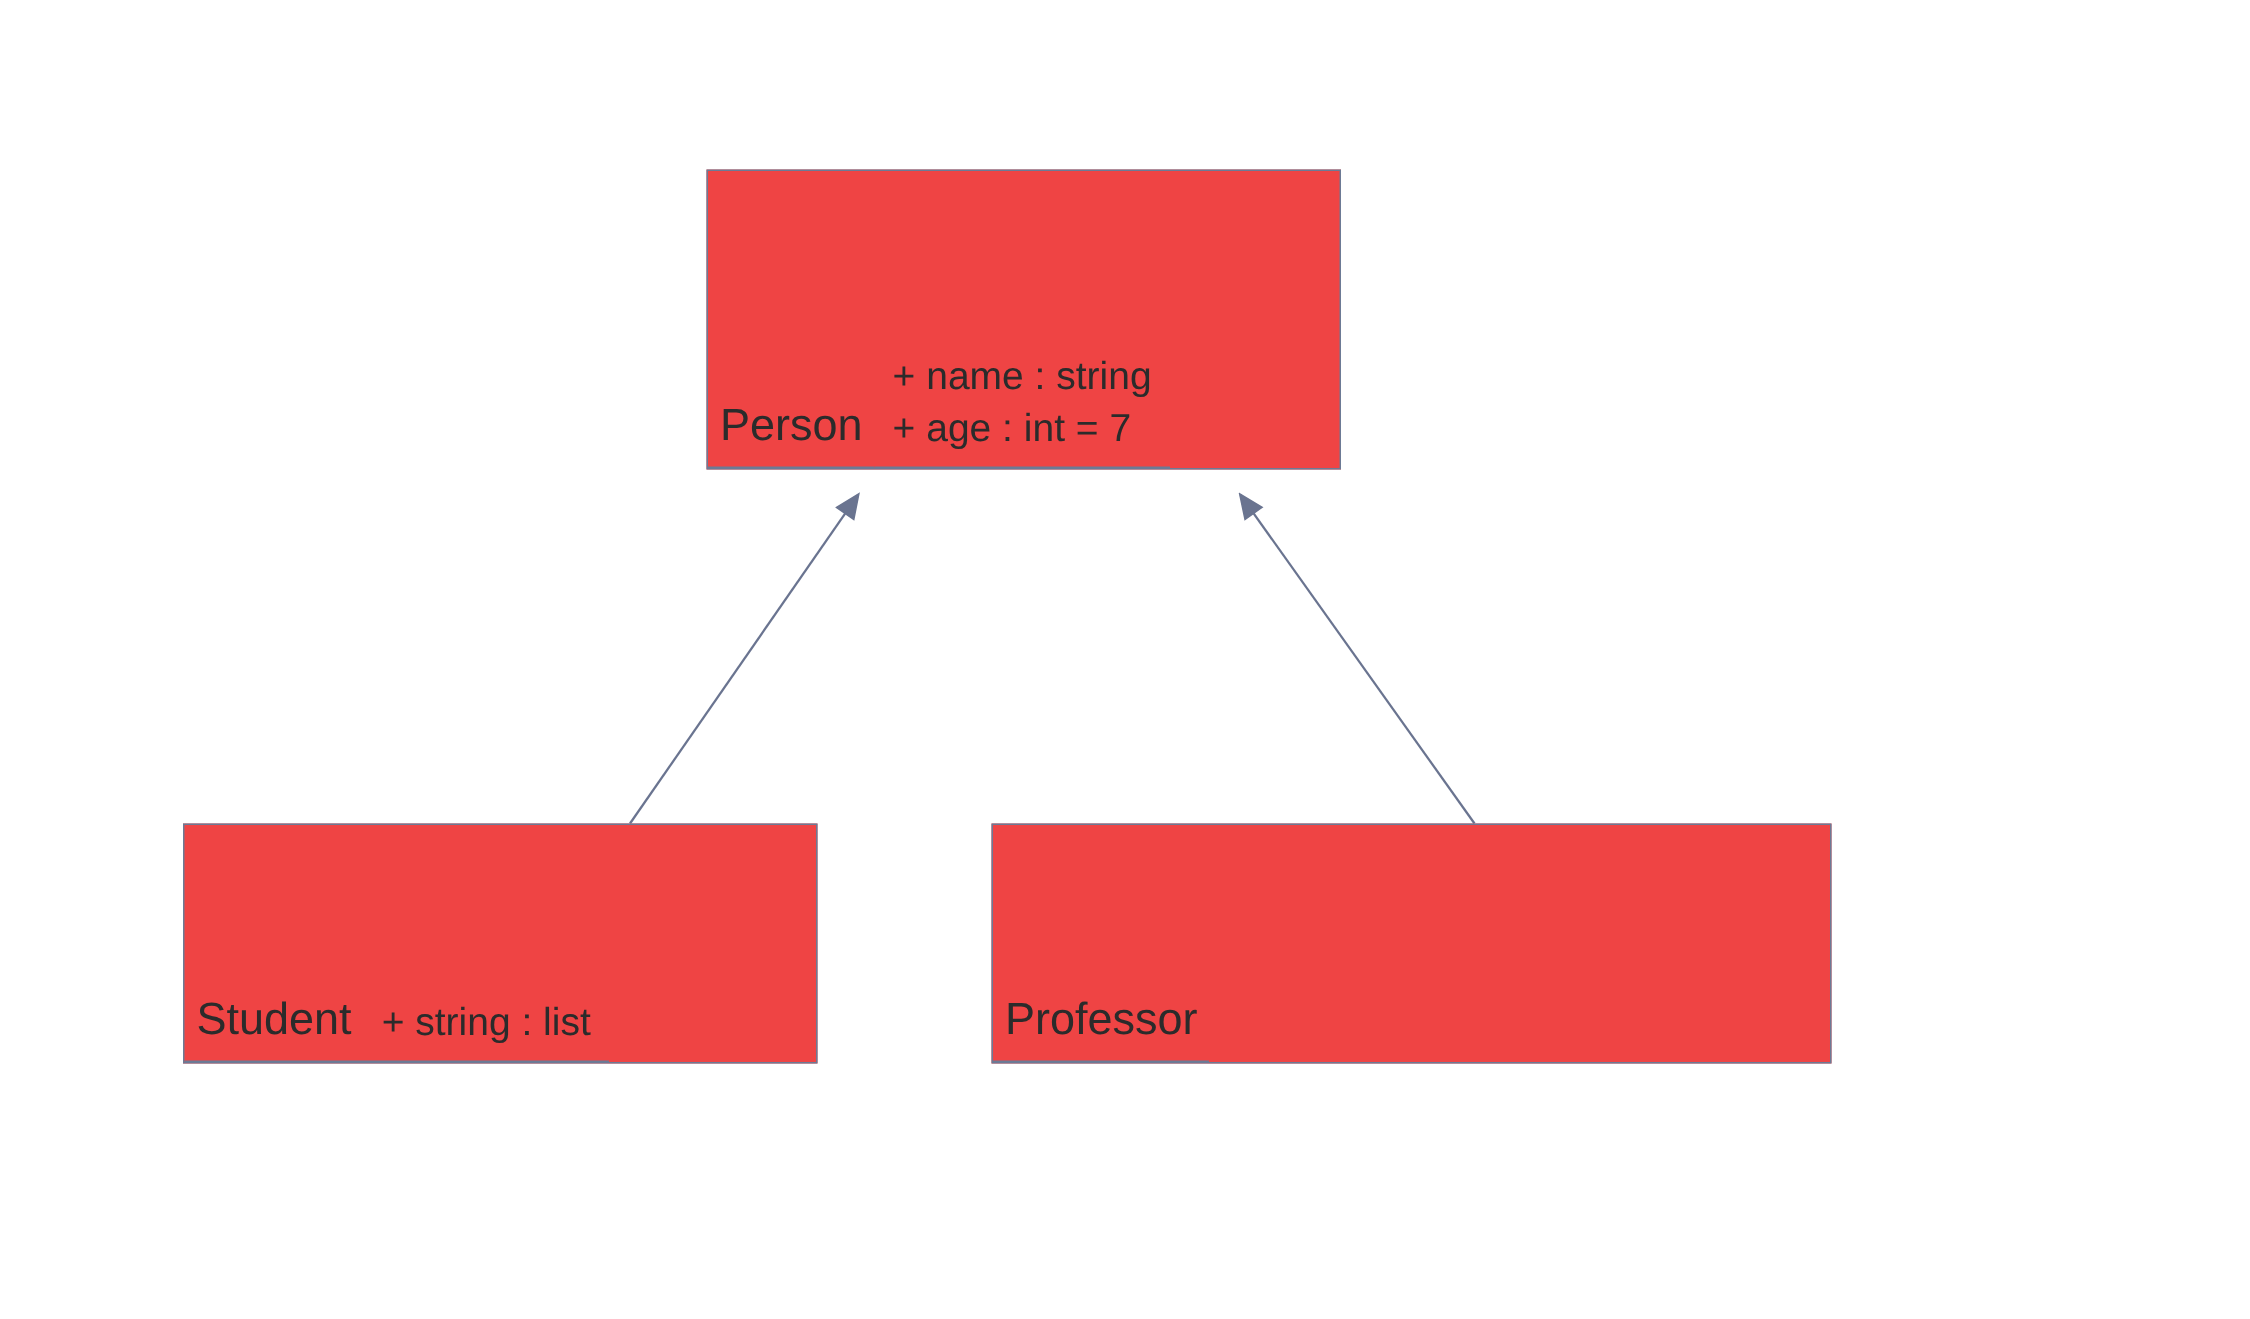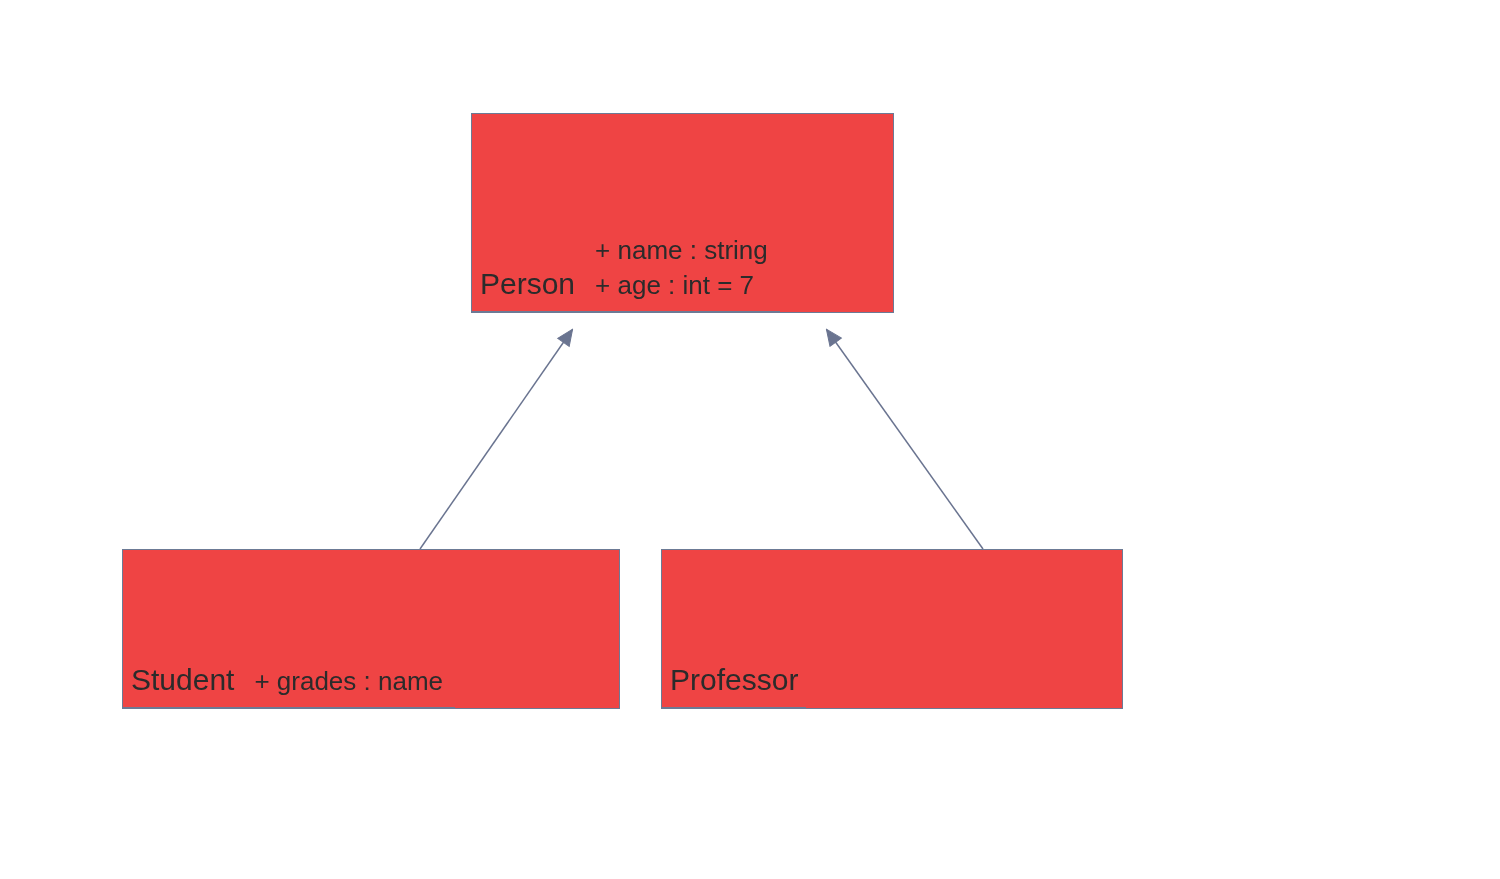--- a/index.html
+++ b/index.html
@@ -70,26 +70,26 @@
 
   <div class="class-box" style="left:471px; top:113px; width:423px; height:200px;">
     <div class="class-name">Person</div>
     <div class="class-attrs">
       <div>+ name : string</div>
       <div>+ age : int = 7</div>
     </div>
     <div class="class-methods"></div>
   </div>
 
-  <div class="class-box" style="left:122px; top:549px; width:498px; height:160px;">
+  <div class="class-box" style="left:122px; top:549px; width:423px; height:160px;">
     <div class="class-name">Student</div>
     <div class="class-attrs">
-      <div>+ grades : name</div>
+      <div>+ string : list</div>
     </div>
     <div class="class-methods"></div>
   </div>
 
-  <div class="class-box" style="left:661px; top:549px; width:462px; height:160px;">
+  <div class="class-box" style="left:661px; top:549px; width:560px; height:160px;">
     <div class="class-name">Professor</div>
     <div class="class-methods"></div>
   </div>
 
 </div>
 
 </body></html>

